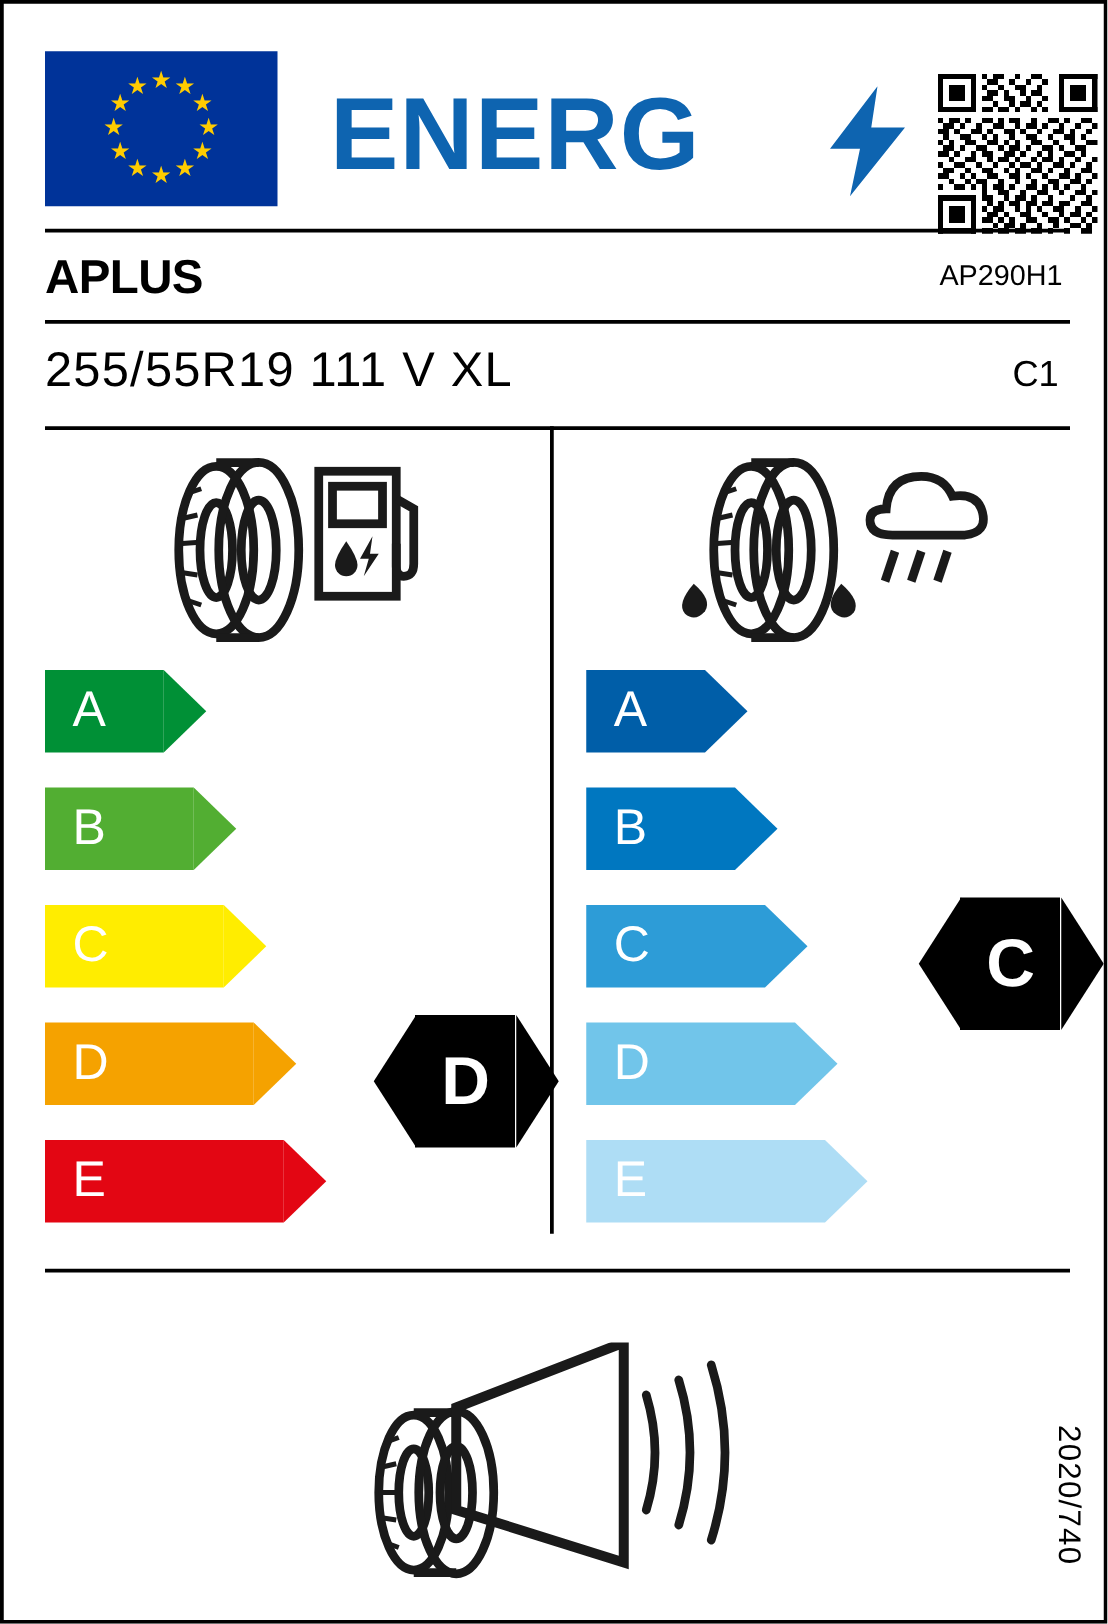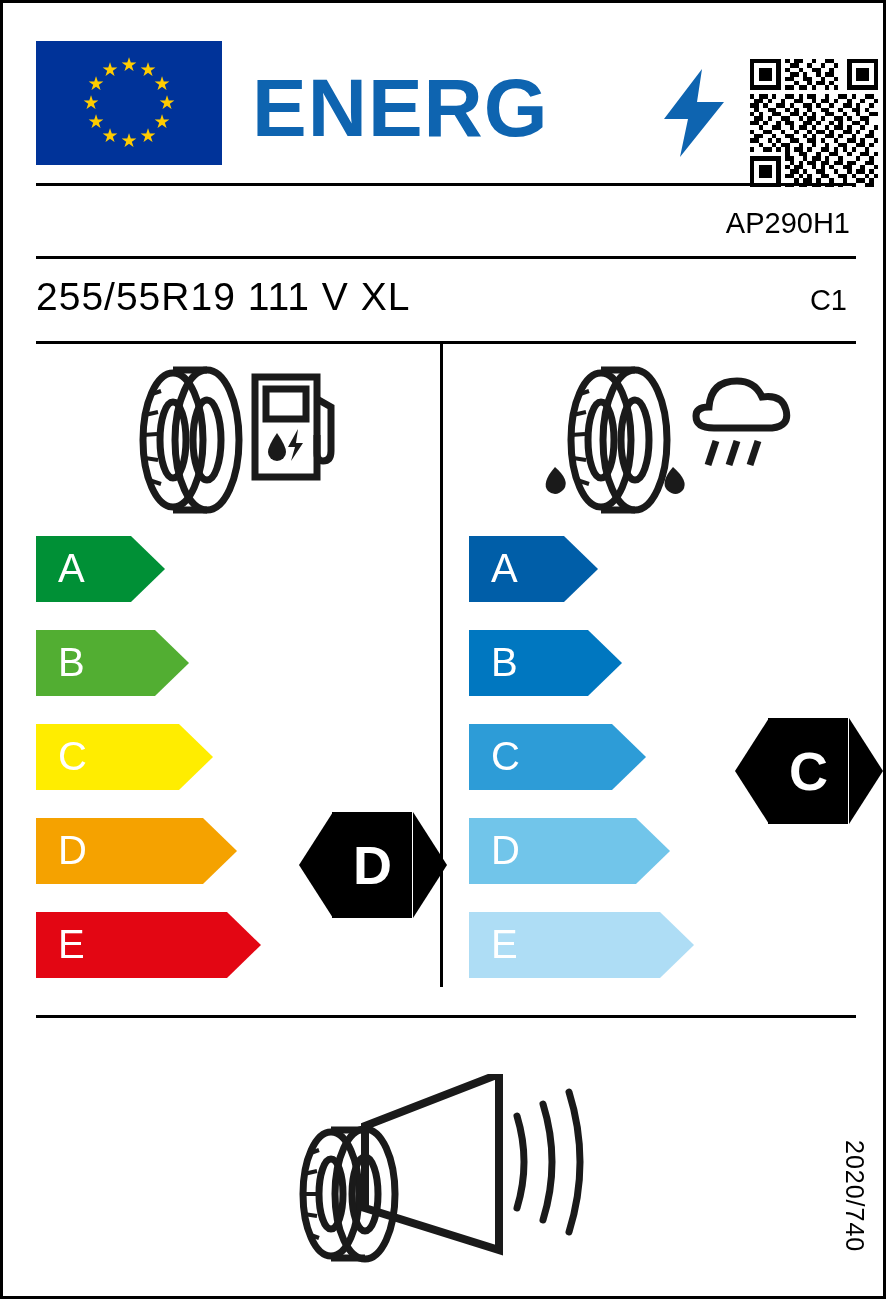--- a/index.html
+++ b/index.html
@@ -41,21 +41,21 @@
     position: absolute;
     color: #FFCC00;
     font-size: 19px;
     line-height: 19px;
     width: 20px;
     height: 20px;
     text-align: center;
   }
   .energ-word {
     position: absolute;
-    left: 216px;
+    left: 228px;
     top: 34px;
     font-size: 82px;
     font-weight: bold;
     letter-spacing: 1px;
     color: #0E64B0;
     line-height: 82px;
   }
   .bolt {
     position: absolute;
     left: 628px;
@@ -84,21 +84,21 @@
     left: 33px;
     top: 198px;
     font-size: 38px;
     font-weight: bold;
     letter-spacing: -0.5px;
   }
   .model {
     position: absolute;
     right: 33px;
     top: 204px;
-    font-size: 29px;
+    font-size: 23px;
     text-align: right;
   }
   .size {
     position: absolute;
     left: 33px;
     top: 272px;
     font-size: 39px;
     letter-spacing: 1px;
     text-align: right;
   }
@@ -476,20 +476,21 @@
           <rect x="20" y="28" width="1" height="1"></rect>
             <rect x="23" y="28" width="1" height="1"></rect>
           <rect x="26" y="28" width="2" height="1"></rect>
         </g>
       </svg>
     </div>
   </div>
 
   <div class="rule rule-h" style="top:180px;"></div>
 
+  <div class="brand">APLUS</div>
   <div class="model">AP290H1</div>
 
   <div class="rule rule-h" style="top:253px;"></div>
 
   <div class="size">255/55R19  111  V  XL</div>
   <div class="tyreclass">C1</div>
 
   <div class="rule rule-h" style="top:338px;"></div>
 
   <div class="vert-divider"></div>

